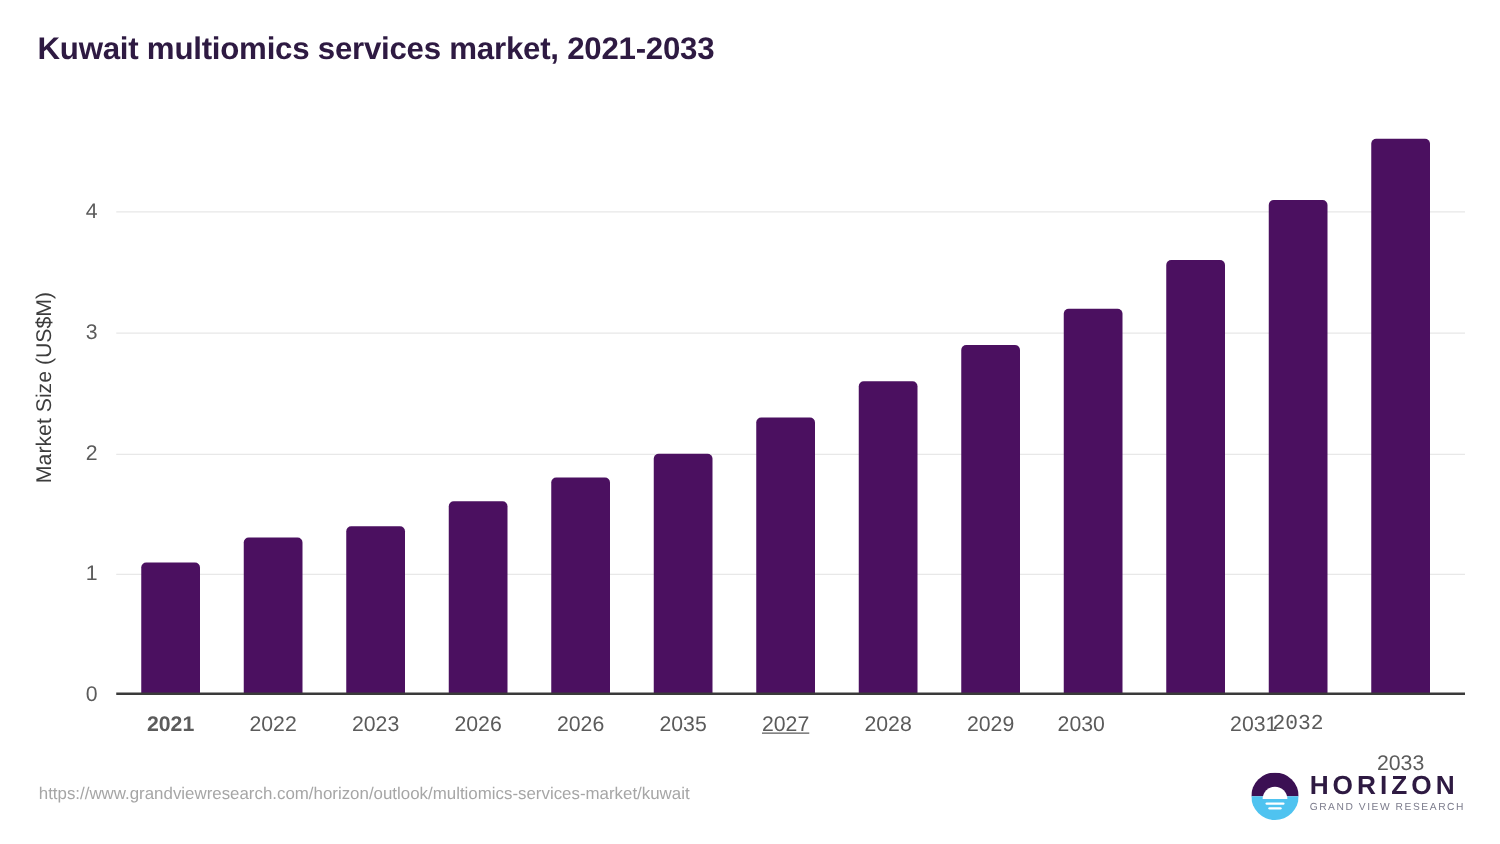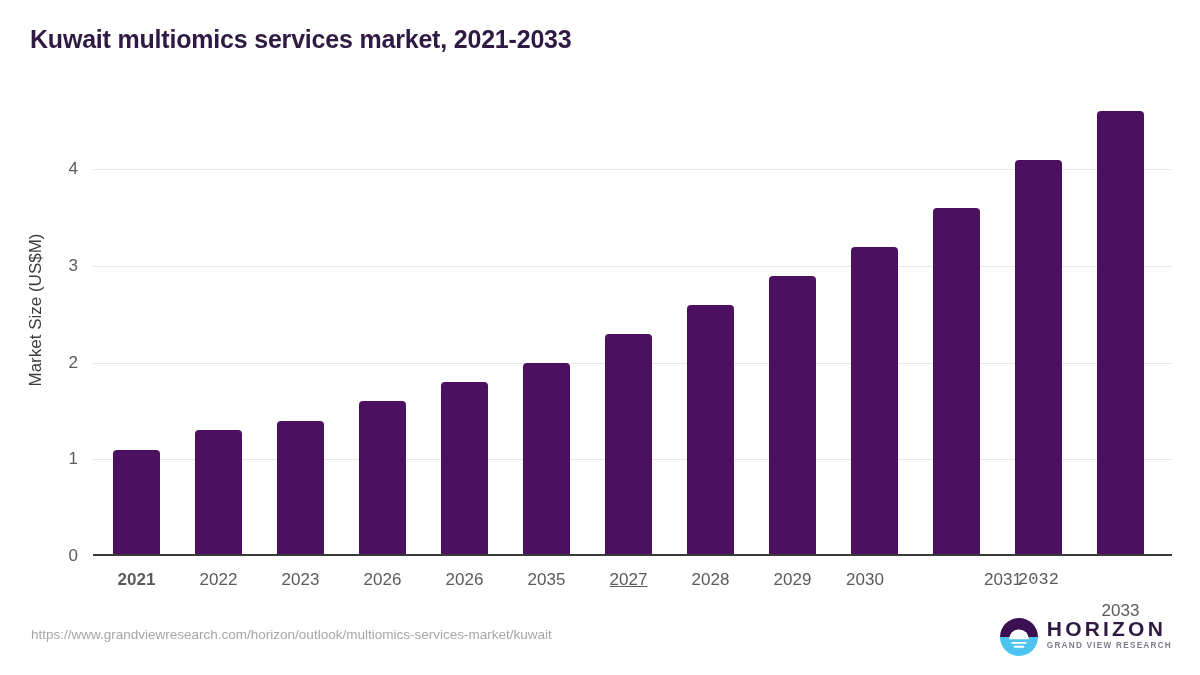--- a/index.html
+++ b/index.html
@@ -155,21 +155,21 @@
   }
   #logo-name {
     font-size: 21px;
     font-weight: bold;
     letter-spacing: 3.2px;
     color: #2E1A42;
     line-height: 1.02;
   }
   #logo-tagline {
     font-size: 8.2px;
-    font-weight: bold;
+    font-weight: normal;
     letter-spacing: 1.25px;
     color: #7C7C8C;
     line-height: 1.2;
     margin-top: 2px;
   }
 </style>
 </head>
 <body>
 
 <div id="card">

